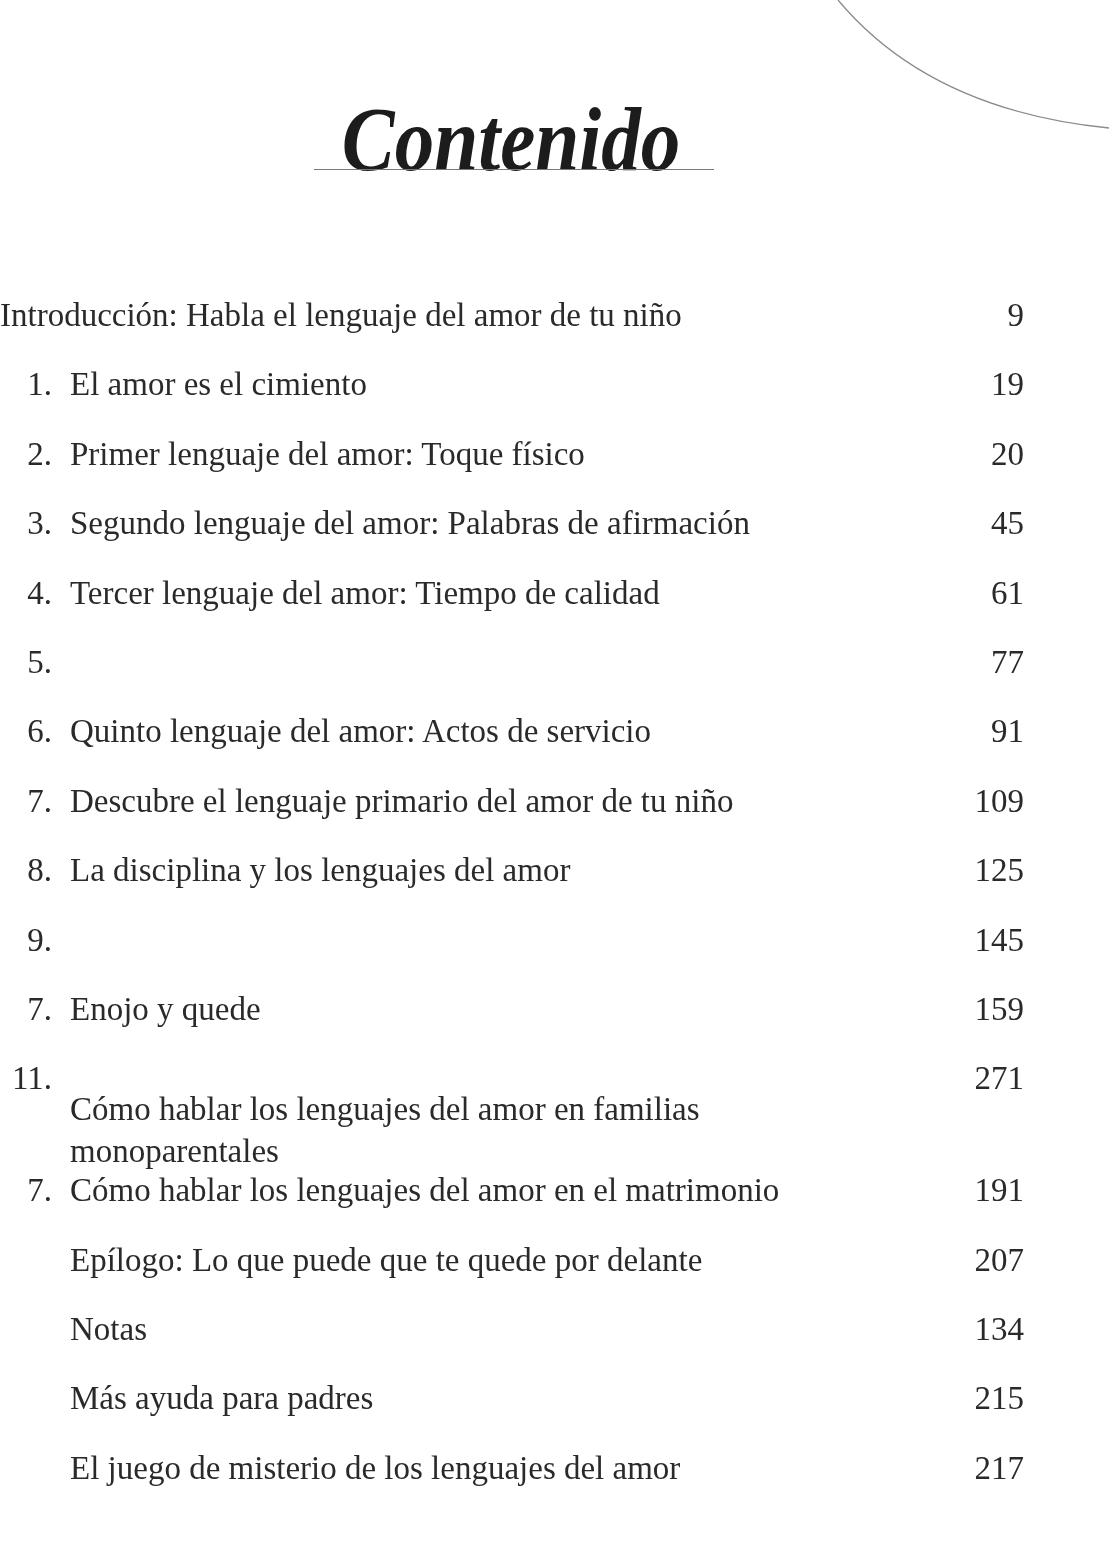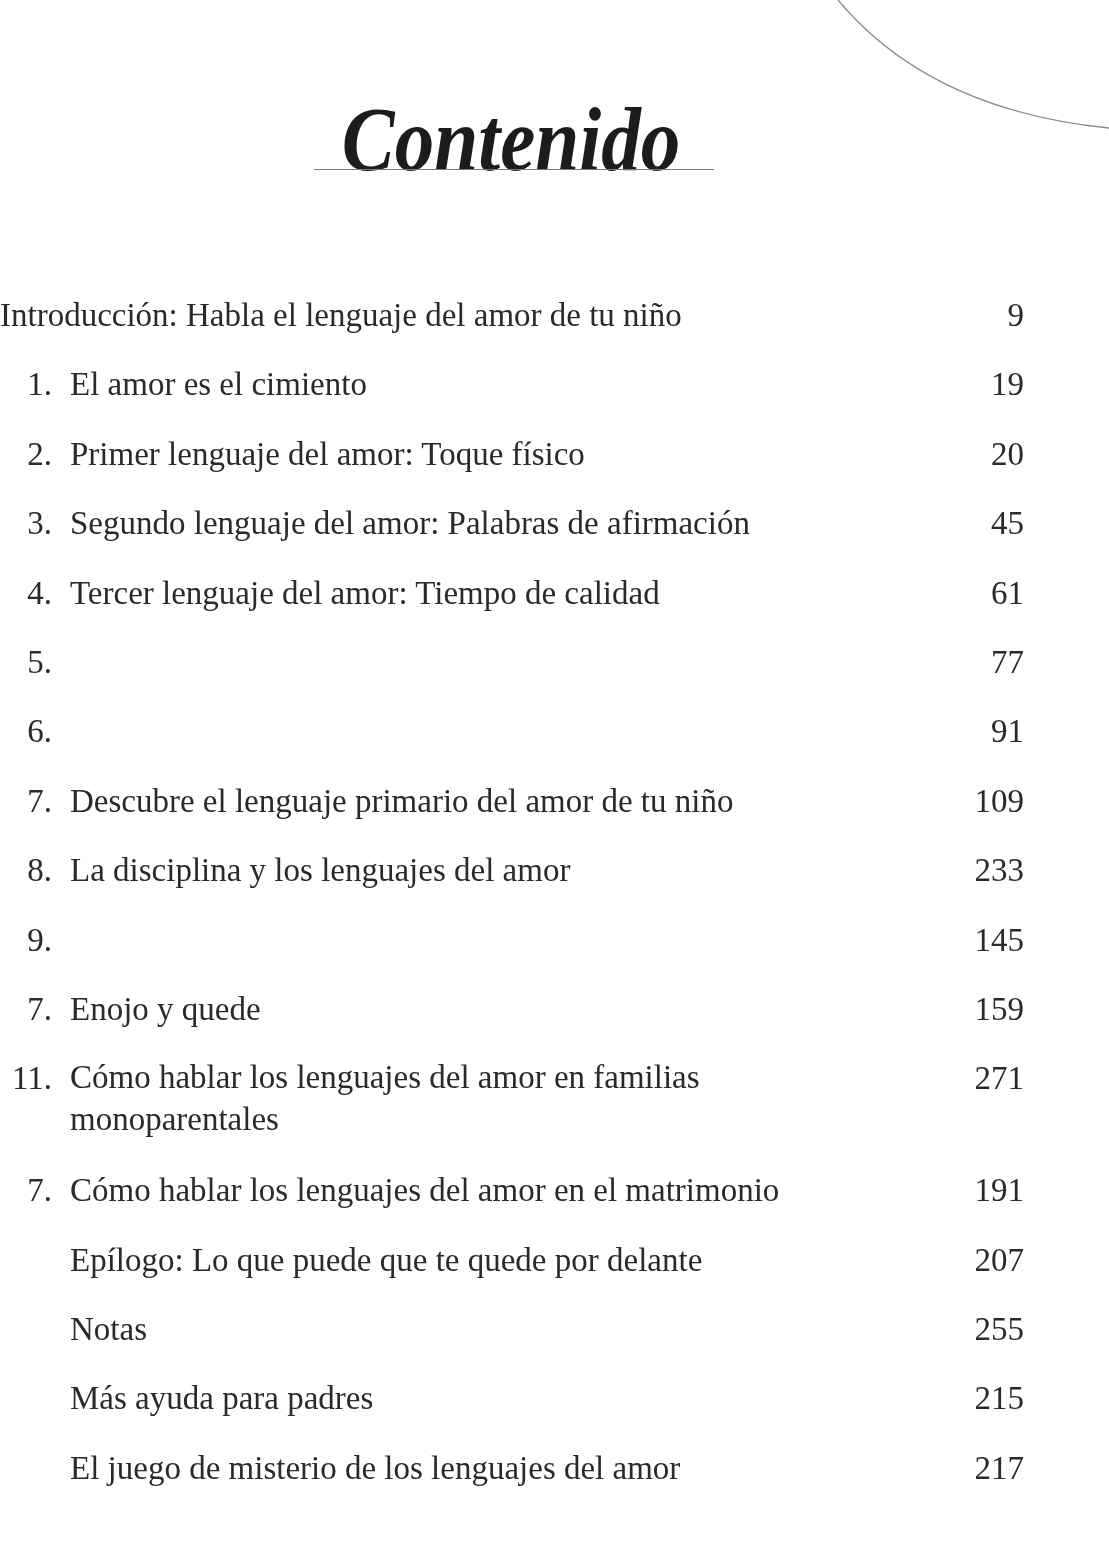--- a/index.html
+++ b/index.html
@@ -72,20 +72,21 @@
       left: 70px;
       top: 10px;
       width: 820px;
     }
     .toc-row.intro .toc-title {
       left: 0;
     }
     .toc-row.tall .toc-title {
       line-height: 42px;
       width: 720px;
+      margin-top: 32px;
     }
     .toc-page {
       position: absolute;
       right: 6px;
       top: 10px;
       text-align: right;
     }
   </style>
 </head>
 <body>
@@ -128,33 +129,34 @@
     <span class="toc-page">61</span>
   </div>
 
   <div class="toc-row">
     <span class="toc-num">5.</span>
     <span class="toc-page">77</span>
   </div>
 
   <div class="toc-row">
     <span class="toc-num">6.</span>
+    <span class="toc-title">Quinto lenguaje del amor: Actos de servicio</span>
     <span class="toc-page">91</span>
   </div>
 
   <div class="toc-row">
     <span class="toc-num">7.</span>
     <span class="toc-title">Descubre el lenguaje primario del amor de tu niño</span>
     <span class="toc-page">109</span>
   </div>
 
   <div class="toc-row">
     <span class="toc-num">8.</span>
     <span class="toc-title">La disciplina y los lenguajes del amor</span>
-    <span class="toc-page">233</span>
+    <span class="toc-page">125</span>
   </div>
 
   <div class="toc-row">
     <span class="toc-num">9.</span>
     <span class="toc-page">145</span>
   </div>
 
   <div class="toc-row">
     <span class="toc-num">7.</span>
     <span class="toc-title">Enojo y quede</span>
@@ -173,21 +175,21 @@
     <span class="toc-page">191</span>
   </div>
 
   <div class="toc-row">
     <span class="toc-title">Epílogo: Lo que puede que te quede por delante</span>
     <span class="toc-page">207</span>
   </div>
 
   <div class="toc-row">
     <span class="toc-title">Notas</span>
-    <span class="toc-page">255</span>
+    <span class="toc-page">134</span>
   </div>
 
   <div class="toc-row">
     <span class="toc-title">Más ayuda para padres</span>
     <span class="toc-page">215</span>
   </div>
 
   <div class="toc-row">
     <span class="toc-title">El juego de misterio de los lenguajes del amor</span>
     <span class="toc-page">217</span>

